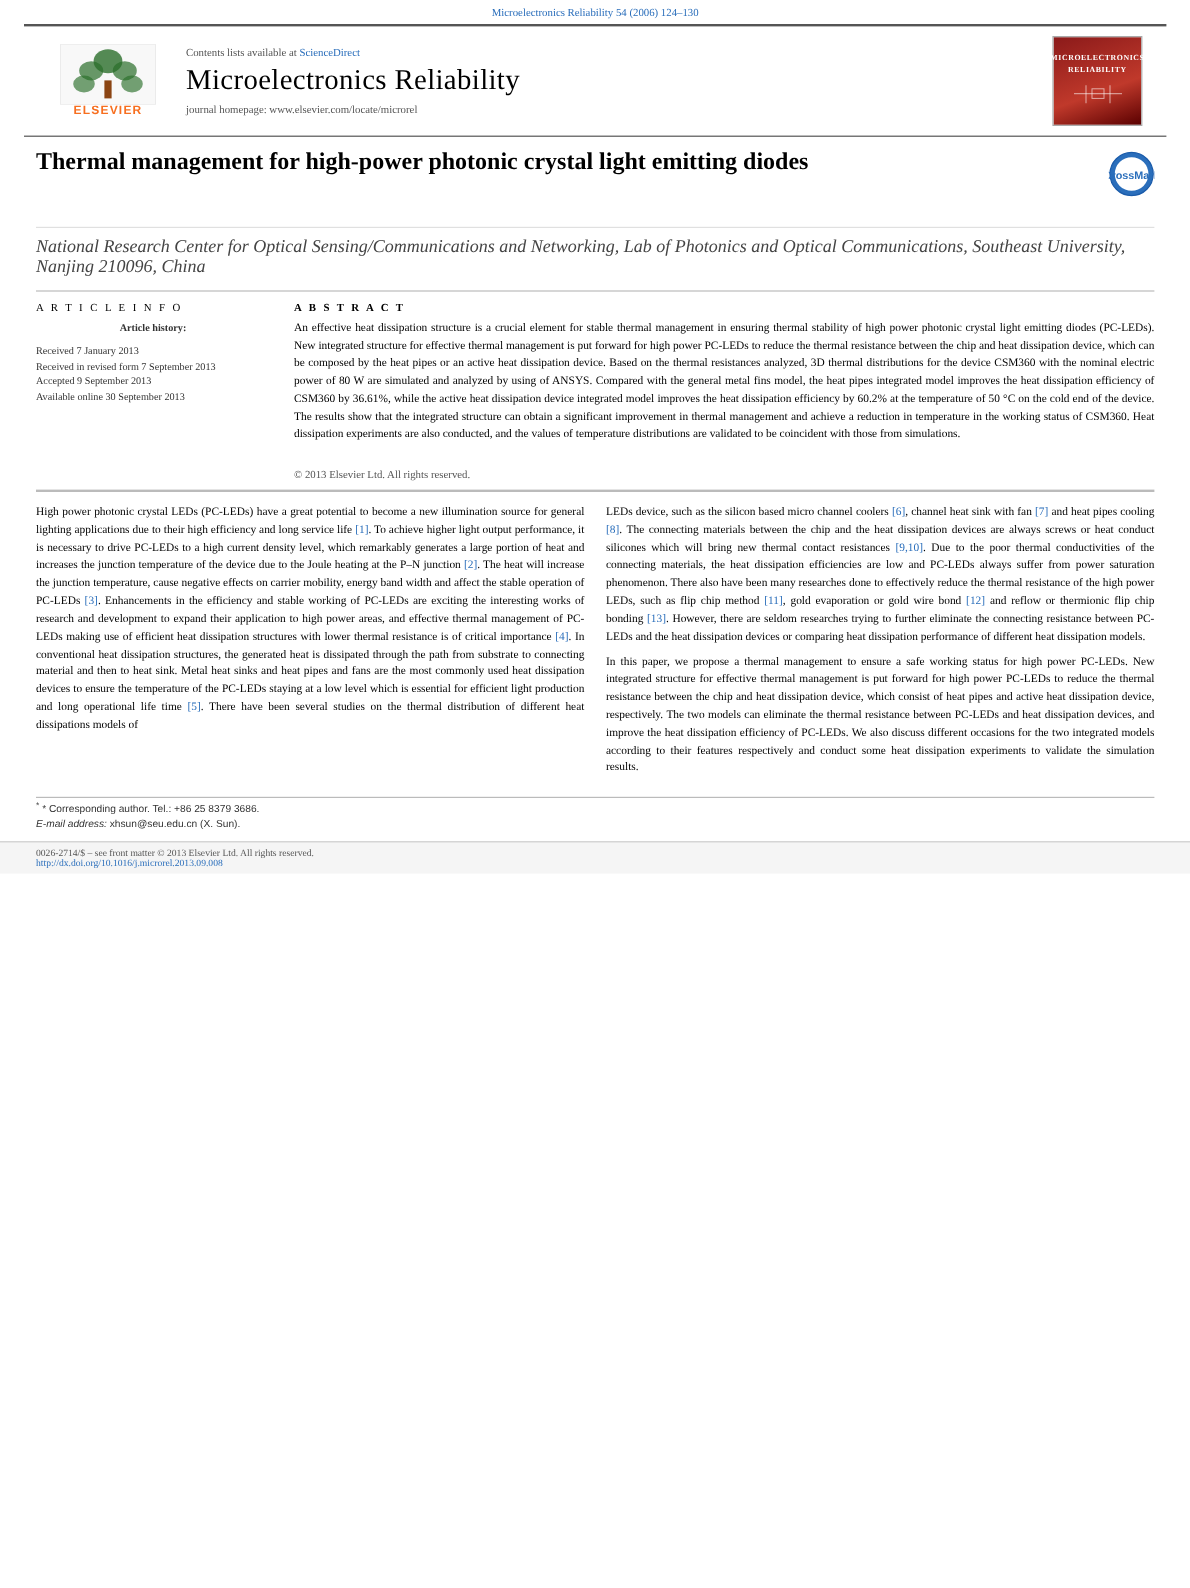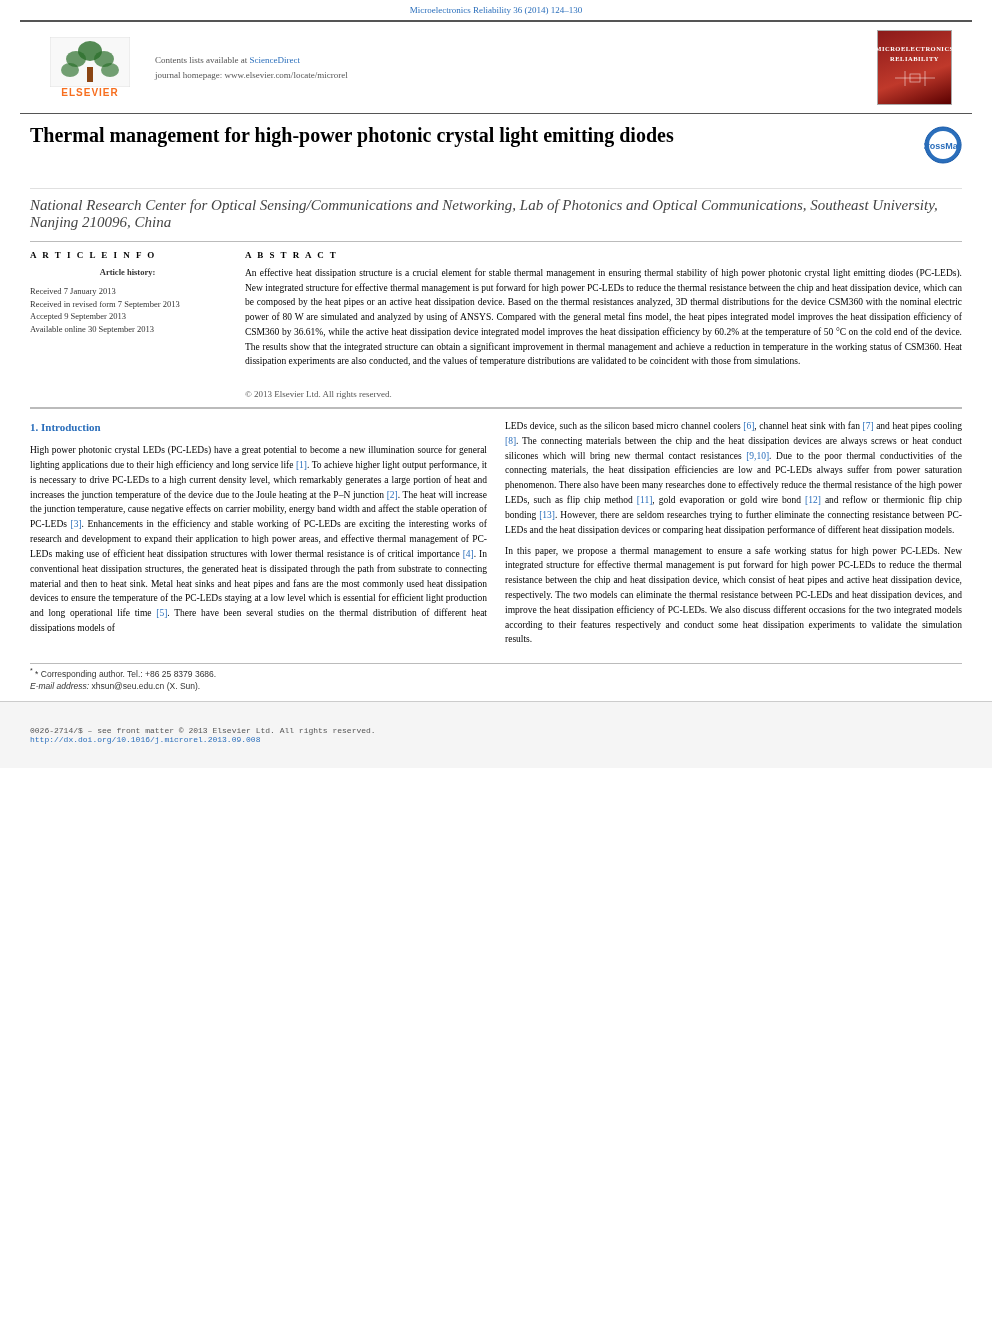--- a/index.html
+++ b/index.html
@@ -10,21 +10,21 @@
       color: #000;
       width: 992px;
       min-height: 1323px;
     }
     sup { font-size: 7px; }
   </style>
 </head>
 <body>
 
 <div style="text-align:center; padding: 5px 0; font-size:9px; color:#2a6ebb; font-family:'Times New Roman',Times,serif;">
-  <span>Microelectronics Reliability 36 (2014) 124–130</span>
+  <span>Microelectronics Reliability 54 (2006) 124–130</span>
 </div>
 
 <div style="display:flex; align-items:center; justify-content:space-between; border-top:2px solid #555; border-bottom:1.5px solid #555; padding:8px 20px; margin:0 20px 8px 20px;">
 
   <div style="width:100px; display:flex; flex-direction:column; align-items:center;text-align:center;">
     <svg width="80" height="50" viewBox="0 0 80 50">
 
       <rect x="0" y="0" width="80" height="50" fill="#f8f8f8" stroke="#ccc" stroke-width="0.5"></rect>
 
       <ellipse cx="40" cy="14" rx="12" ry="10" fill="#2a6e2a" opacity="0.8"></ellipse>
@@ -35,20 +35,21 @@
       <rect x="37" y="30" width="6" height="15" fill="#8B4513"></rect>
     </svg>
     <span style="font-family:Arial,sans-serif; font-size:10px; font-weight:bold; color:#f76f20; letter-spacing:1px;">ELSEVIER</span>
   </div>
 
   <div style="flex:1; text-align:left; padding:0 15px;">
     <div style="font-size:9px; color:#555; margin-bottom:5px;">
       <span>Contents lists available at</span>
       <span style="color:#2a6ebb; cursor:pointer;">ScienceDirect</span>
     </div>
+    <div style="font-size:24px; font-weight:normal; color:#000; letter-spacing:0.3px; margin-bottom:5px; font-family:'Times New Roman',Times,serif;">Microelectronics Reliability</div>
     <div style="font-size:9px; color:#555;">journal homepage: www.elsevier.com/locate/microrel</div>
   </div>
 
   <div style="width:75px; height:75px; background:linear-gradient(160deg,#8b1a1a 0%,#c0392b 60%,#5a0000 100%); border:1px solid #aaa; display:flex; flex-direction:column; align-items:center; justify-content:center; color:#fff; font-size:6.5px; text-align:center; padding:4px; letter-spacing:0.5px;">
     <span style="font-weight:bold;">MICROELECTRONICS</span>
     <span style="font-weight:bold; margin-top:3px;">RELIABILITY</span>
 
     <svg width="50" height="25" style="margin-top:4px;">
       <line x1="5" y1="12" x2="45" y2="12" stroke="#fff" stroke-width="1" opacity="0.5"></line>
       <line x1="15" y1="5" x2="15" y2="20" stroke="#fff" stroke-width="1" opacity="0.5"></line>
@@ -71,42 +72,41 @@
       </svg>
     </div>
   </div>
 
 
   <div style="font-size:15px; color:#444; font-style:italic; margin-bottom:10px;">National Research Center for Optical Sensing/Communications and Networking, Lab of Photonics and Optical Communications, Southeast University, Nanjing 210096, China</div>
 
   <div style="display:flex; gap:20px; border-top:1px solid #bbb; padding-top:8px; margin-bottom:8px;">
 
     <div style="width:195px; min-width:195px;">
-      <div style="font-size:9px; font-weight:bold; letter-spacing:2px; margin-bottom:6px;">A R T I C L E   I N F O</div>
+      <div style="font-size:9px; font-weight:normal; letter-spacing:2px; margin-bottom:6px;">A R T I C L E   I N F O</div>
       <div style="font-size:8.5px; color:#333; line-height:1.5;">
         <div style="font-weight:bold; margin-bottom:6px;text-align:center;">Article history:</div>
         <div>Received 7 January 2013</div>
         <div>Received in revised form 7 September 2013</div>
         <div>Accepted 9 September 2013</div>
         <div>Available online 30 September 2013</div>
       </div>
     </div>
 
     <div style="flex:1;">
       <div style="font-size:9px; font-weight:bold; letter-spacing:2px; margin-bottom:6px;">A B S T R A C T</div>
       <div style="font-size:9.5px; color:#000; text-align:justify; line-height:1.55;">An effective heat dissipation structure is a crucial element for stable thermal management in ensuring thermal stability of high power photonic crystal light emitting diodes (PC-LEDs). New integrated structure for effective thermal management is put forward for high power PC-LEDs to reduce the thermal resistance between the chip and heat dissipation device, which can be composed by the heat pipes or an active heat dissipation device. Based on the thermal resistances analyzed, 3D thermal distributions for the device CSM360 with the nominal electric power of 80 W are simulated and analyzed by using of ANSYS. Compared with the general metal fins model, the heat pipes integrated model improves the heat dissipation efficiency of CSM360 by 36.61%, while the active heat dissipation device integrated model improves the heat dissipation efficiency by 60.2% at the temperature of 50 °C on the cold end of the device. The results show that the integrated structure can obtain a significant improvement in thermal management and achieve a reduction in temperature in the working status of CSM360. Heat dissipation experiments are also conducted, and the values of temperature distributions are validated to be coincident with those from simulations.</div>
       <div style="font-size:9px; color:#555; margin-top:20px;">© 2013 Elsevier Ltd. All rights reserved.</div>
     </div>
   </div>
 
   <div style="border-top:2px solid #bbb; padding-top:10px;">
     <div style="display:flex; gap:18px;">
 
       <div style="flex:1; font-size:9.5px; color:#000; text-align:justify; line-height:1.56;">
-        <div style="font-size:11px; font-weight:bold; color:#2a6ebb; margin-bottom:7px;">1. Introduction</div>
         <p>
           High power photonic crystal LEDs (PC-LEDs) have a great potential to become a new illumination source for general lighting applications due to their high efficiency and long service life <span style="color:#2a6ebb;">[1]</span>. To achieve higher light output performance, it is necessary to drive PC-LEDs to a high current density level, which remarkably generates a large portion of heat and increases the junction temperature of the device due to the Joule heating at the P–N junction <span style="color:#2a6ebb;">[2]</span>. The heat will increase the junction temperature, cause negative effects on carrier mobility, energy band width and affect the stable operation of PC-LEDs <span style="color:#2a6ebb;">[3]</span>. Enhancements in the efficiency and stable working of PC-LEDs are exciting the interesting works of research and development to expand their application to high power areas, and effective thermal management of PC-LEDs making use of efficient heat dissipation structures with lower thermal resistance is of critical importance <span style="color:#2a6ebb;">[4]</span>. In conventional heat dissipation structures, the generated heat is dissipated through the path from substrate to connecting material and then to heat sink. Metal heat sinks and heat pipes and fans are the most commonly used heat dissipation devices to ensure the temperature of the PC-LEDs staying at a low level which is essential for efficient light production and long operational life time <span style="color:#2a6ebb;">[5]</span>. There have been several studies on the thermal distribution of different heat dissipations models of
         </p>
       </div>
 
       <div style="flex:1; font-size:9.5px; color:#000; text-align:justify; line-height:1.56;">
         <p>
           LEDs device, such as the silicon based micro channel coolers <span style="color:#2a6ebb;">[6]</span>, channel heat sink with fan <span style="color:#2a6ebb;">[7]</span> and heat pipes cooling <span style="color:#2a6ebb;">[8]</span>. The connecting materials between the chip and the heat dissipation devices are always screws or heat conduct silicones which will bring new thermal contact resistances <span style="color:#2a6ebb;">[9,10]</span>. Due to the poor thermal conductivities of the connecting materials, the heat dissipation efficiencies are low and PC-LEDs always suffer from power saturation phenomenon. There also have been many researches done to effectively reduce the thermal resistance of the high power LEDs, such as flip chip method <span style="color:#2a6ebb;">[11]</span>, gold evaporation or gold wire bond <span style="color:#2a6ebb;">[12]</span> and reflow or thermionic flip chip bonding <span style="color:#2a6ebb;">[13]</span>. However, there are seldom researches trying to further eliminate the connecting resistance between PC-LEDs and the heat dissipation devices or comparing heat dissipation performance of different heat dissipation models.
         </p>
         <p style="margin-top:6px;">
@@ -123,18 +123,18 @@
       <span>* Corresponding author. Tel.: +86 25 8379 3686.</span>
     </div>
     <div>
       <span style="font-style:italic;">E-mail address:</span>
       <span>xhsun@seu.edu.cn (X. Sun).</span>
     </div>
   </div>
 
 </div>
 
-<div style="background:#f5f5f5; border-top:1px solid #ccc; padding:24px 30px; margin-top:10px; font-size:8px; color:#555; font-family:Liberation Mono, monospace;">
+<div style="background:#f5f5f5; border-top:1px solid #ccc; padding:4px 30px; margin-top:10px; font-size:8px; color:#555; font-family:Liberation Serif, serif;">
   <div>0026-2714/$ – see front matter © 2013 Elsevier Ltd. All rights reserved.</div>
   <div style="color:#2a6ebb; cursor:pointer;">
     <span>http://dx.doi.org/10.1016/j.microrel.2013.09.008</span>
   </div>
 </div>
 
 </body></html>

